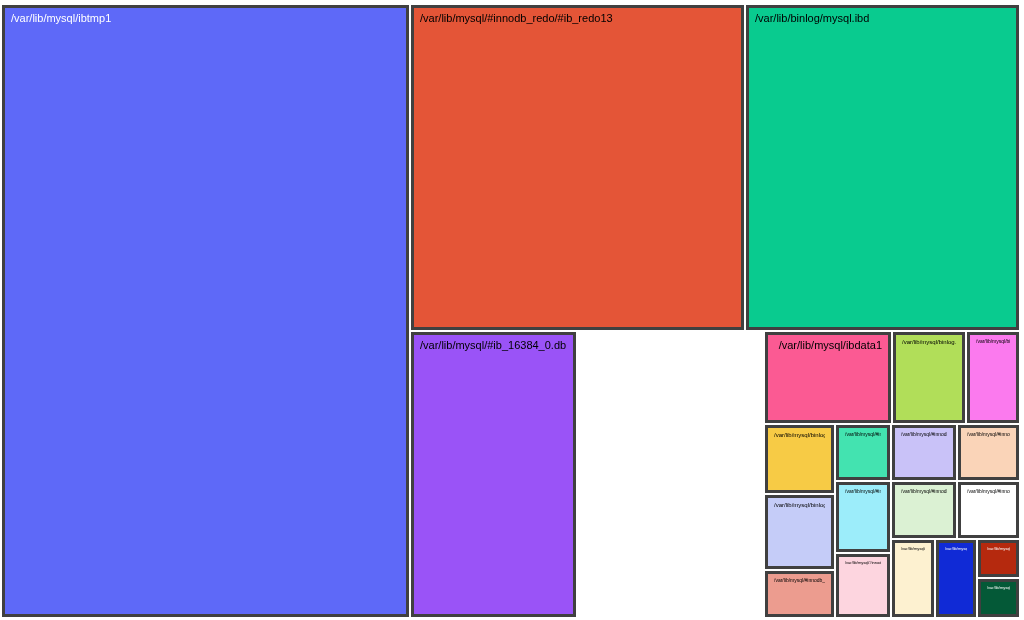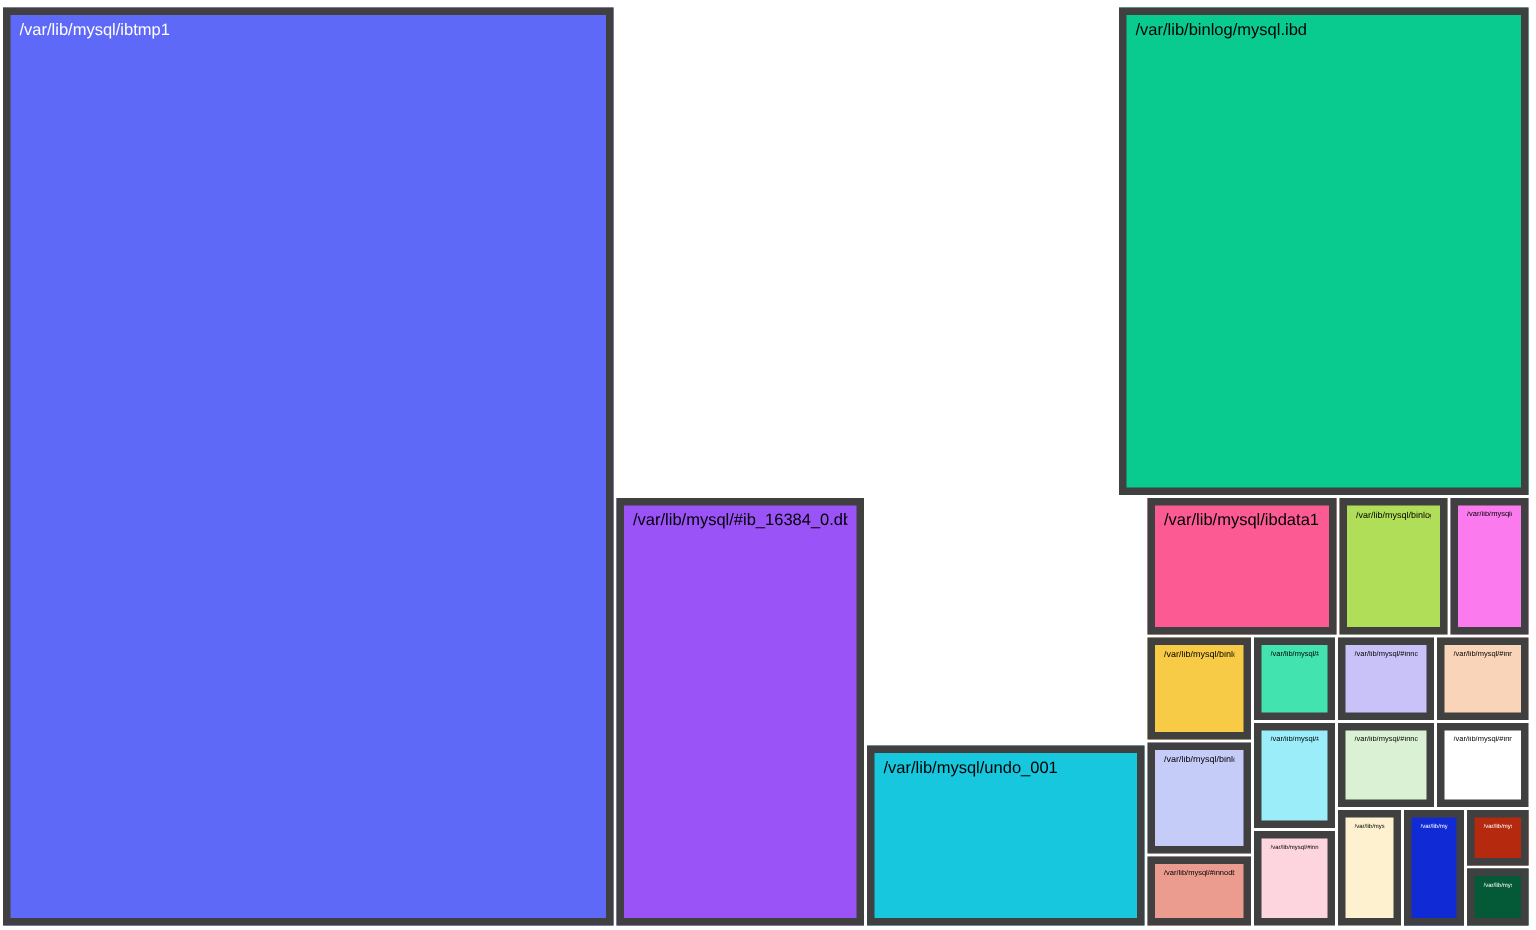--- a/index.html
+++ b/index.html
@@ -12,50 +12,50 @@
     overflow: hidden;
   }
   #treemap {
     position: relative;
     width: 1024px;
     height: 620px;
   }
   .cell {
     position: absolute;
     box-sizing: border-box;
-    border: 5px solid #404040;
+    border: 3px solid #404040;
     overflow: hidden;
     padding: 4px 6px;
     line-height: 1.1;
   }
   .lbl {
     white-space: nowrap;
     overflow: hidden;
     text-overflow: clip;
     color: rgba(0,0,0,0.85);
   }
 </style>
 </head>
 <body>
 
 <div id="treemap">
     <div class="cell" style="left: 2px; top: 5px; width: 407px; height: 612px; background: rgb(94, 105, 248);">
       <div class="lbl" style="color: rgb(255, 255, 255); font-size: 11px;">/var/lib/mysql/ibtmp1</div>
     </div>
+    <div class="cell" style="left: 411px; top: 5px; width: 333px; height: 325px; background: rgb(228, 85, 55);">
+      <div class="lbl" style="color: rgb(0, 0, 0); font-size: 11px;">/var/lib/mysql/#innodb_redo/#ib_redo13</div>
+    </div>
     <div class="cell" style="left: 746px; top: 5px; width: 273px; height: 325px; background: rgb(9, 203, 143);">
       <div class="lbl" style="color: rgb(0, 0, 0); font-size: 11px;">/var/lib/binlog/mysql.ibd</div>
     </div>
     <div class="cell" style="left: 411px; top: 332px; width: 165px; height: 285px; background: rgb(154, 83, 247);">
       <div class="lbl" style="color: rgb(0, 0, 0); font-size: 11px;">/var/lib/mysql/#ib_16384_0.dblwr</div>
     </div>
-    <div class="cell" style="left: 578px; top: 497px; width: 185px; height: 120px; background: rgb(22, 199, 222);">
-      <div class="lbl" style="color: rgb(0, 0, 0); font-size: 11px;">/var/lib/mysql/undo_001</div>
-    </div>
     <div class="cell" style="left: 765px; top: 332px; width: 126px; height: 91px; background: rgb(251, 90, 147);">
-      <div class="lbl" style="color: rgb(0, 0, 0); font-size: 11px;">/var/lib/mysql/ibdata1</div>
+      <div class="lbl" style="color: rgb(0, 0, 0); font-size: 11px; text-align: right;">/var/lib/mysql/ibdata1</div>
     </div>
     <div class="cell" style="left: 893px; top: 332px; width: 72px; height: 91px; background: rgb(177, 222, 89);">
       <div class="lbl" style="color: rgb(0, 0, 0); font-size: 6px;">/var/lib/mysql/binlog.000038</div>
     </div>
     <div class="cell" style="left: 967px; top: 332px; width: 52px; height: 91px; background: rgb(251, 122, 238);">
       <div class="lbl" style="color: rgb(0, 0, 0); font-size: 5px;">/var/lib/mysql/binlog.000039</div>
     </div>
     <div class="cell" style="left: 765px; top: 425px; width: 69px; height: 68px; background: rgb(247, 203, 69);">
       <div class="lbl" style="color: rgb(0, 0, 0); font-size: 6px;">/var/lib/mysql/binlog.000040</div>
     </div>

